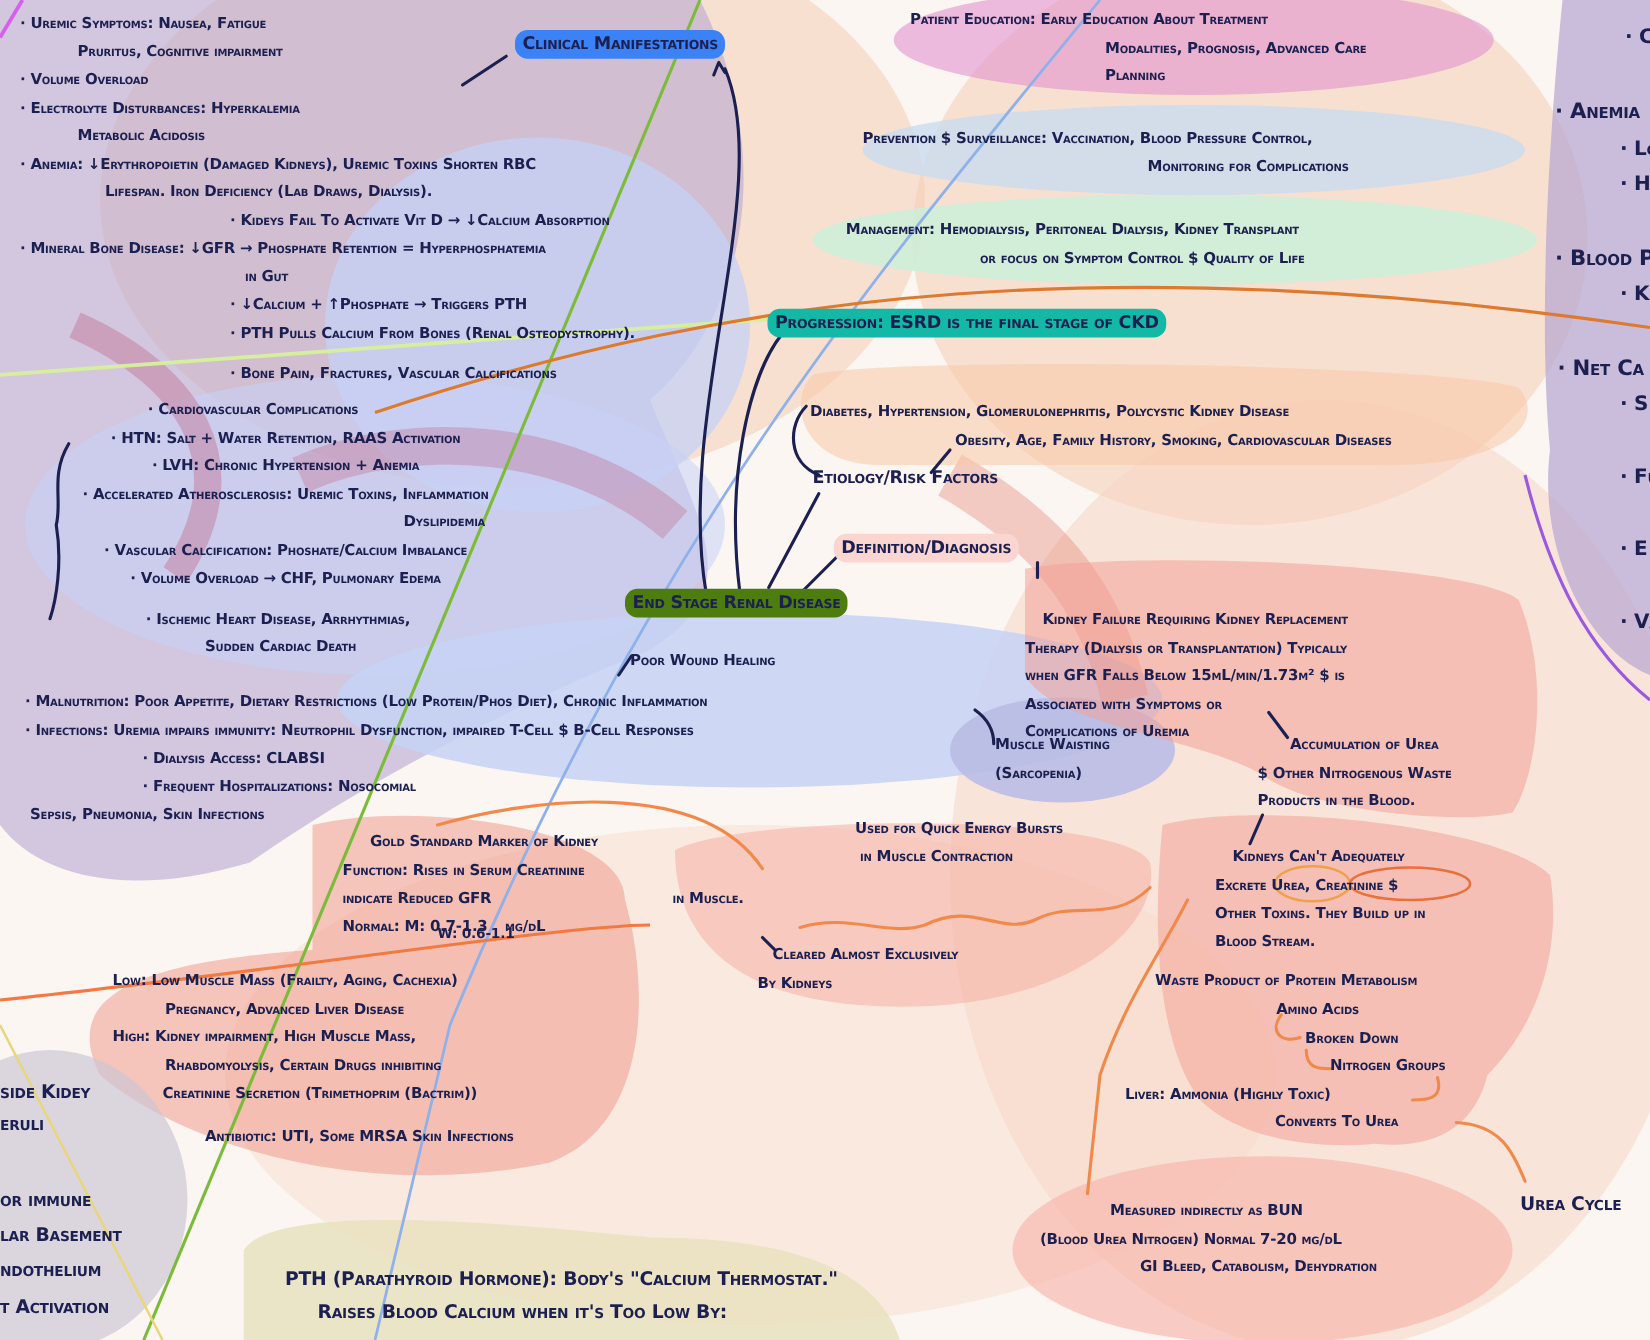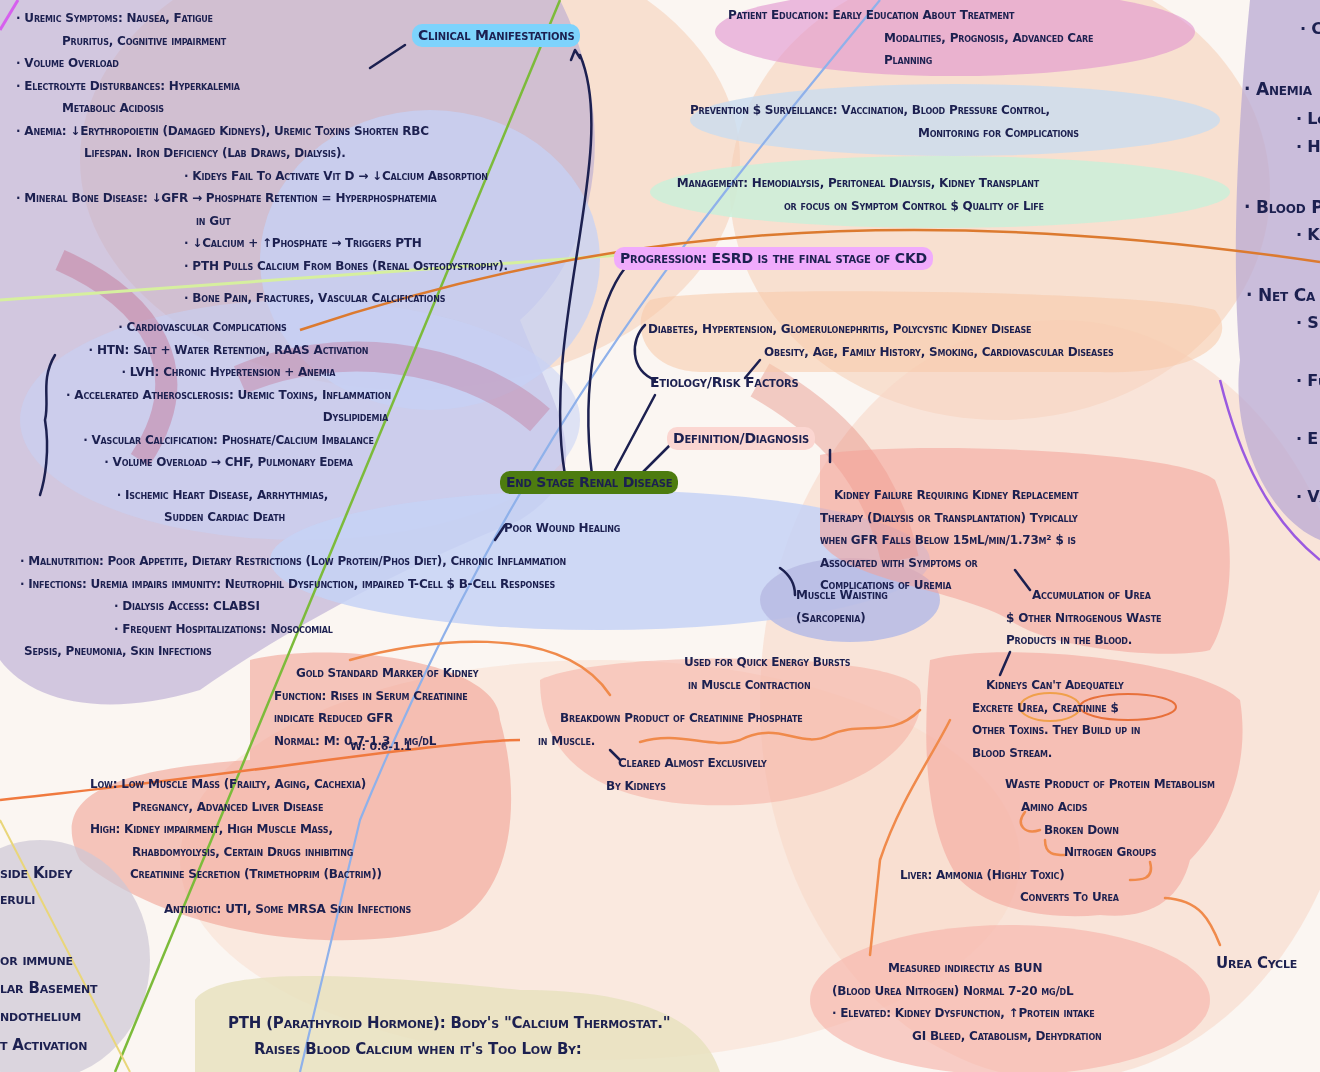--- a/index.html
+++ b/index.html
@@ -95,23 +95,23 @@
     <path d="M1025 812 C1015 825 1025 835 1040 830"></path>
     <path d="M1045 840 C1045 855 1055 855 1065 855"></path>
     <path d="M1150 862 C1155 880 1140 880 1130 880"></path>
   </g>
   <ellipse cx="1050" cy="707" rx="30" ry="14" stroke="#f0a04b" stroke-width="2" fill="none"></ellipse>
   <ellipse cx="1128" cy="707" rx="48" ry="13" stroke="#e8703a" stroke-width="2" fill="none"></ellipse>
 </svg>
 
 <div class="t node hl" style="left:500px;top:471px;background:#4d7c0f;">End Stage Renal Disease</div>
 
-<div class="t node hl" style="left:412px;top:24px;background:#7dd3fc;">Clinical Manifestations</div>
-
-<div class="t node hl" style="left:614px;top:247px;background:#f0abfc;">Progression: ESRD is the final stage of CKD</div>
+<div class="t node hl" style="left:412px;top:24px;background:#3b82f6;">Clinical Manifestations</div>
+
+<div class="t node hl" style="left:614px;top:247px;background:#14b8a6;">Progression: ESRD is the final stage of CKD</div>
 
 <div class="t node" style="left:650px;top:371px;">Etiology/Risk Factors</div>
 
 <div class="t node hl" style="left:667px;top:427px;background:#fbd6d1;">Definition/Diagnosis</div>
 
 <div class="t" style="left:672px;top:172px;text-align:center;">
   <span class="ln">Management: Hemodialysis, Peritoneal Dialysis, Kidney Transplant</span>
   <span class="ln" style="padding-left:112px;">or focus on Symptom Control $ Quality of Life</span>
 </div>
 
@@ -186,41 +186,39 @@
   <span class="ln">Products in the Blood.</span>
 </div>
 
 <div class="t" style="left:972px;top:674px;">
   <span class="ln" style="padding-left:14px;">Kidneys Can't Adequately</span>
   <span class="ln">Excrete Urea, Creatinine $</span>
   <span class="ln">Other Toxins. They Build up in</span>
   <span class="ln">Blood Stream.</span>
 </div>
 
-<div class="t" style="left:1005px;top:773px;">Waste Product of Protein Metabolism</div>
+<div class="t" style="left:924px;top:773px;">Waste Product of Protein Metabolism</div>
 <div class="t" style="left:1021px;top:796px;">Amino Acids</div>
 <div class="t" style="left:1044px;top:819px;">Broken Down</div>
 <div class="t" style="left:1064px;top:841px;">Nitrogen Groups</div>
 <div class="t" style="left:900px;top:864px;">Liver: Ammonia (Highly Toxic)</div>
 <div class="t" style="left:1020px;top:886px;">Converts To Urea</div>
 <div class="t" style="left:1216px;top:952px;font-size:15px;">Urea Cycle</div>
 
 <div class="t" style="left:832px;top:957px;">
   <span class="ln" style="padding-left:56px;">Measured indirectly as BUN</span>
   <span class="ln">(Blood Urea Nitrogen) Normal 7-20 mg/dL</span>
-  <span class="ln">· Elevated: Kidney Dysfunction, ↑Protein intake</span>
   <span class="ln" style="padding-left:80px;">GI Bleed, Catabolism, Dehydration</span>
 </div>
 
 <div class="t" style="left:684px;top:651px;">
   <span class="ln">Used for Quick Energy Bursts</span>
   <span class="ln" style="padding-left:4px;">in Muscle Contraction</span>
 </div>
 <div class="t" style="left:538px;top:707px;">
-  <span class="ln" style="padding-left:22px;">Breakdown Product of Creatinine Phosphate</span>
   <span class="ln">in Muscle.</span>
 </div>
 <div class="t" style="left:606px;top:752px;">
   <span class="ln" style="padding-left:12px;">Cleared Almost Exclusively</span>
   <span class="ln">By Kidneys</span>
 </div>
 <div class="t" style="left:274px;top:662px;">
   <span class="ln" style="padding-left:22px;">Gold Standard Marker of Kidney</span>
   <span class="ln">Function: Rises in Serum Creatinine</span>
   <span class="ln">indicate Reduced GFR</span>

